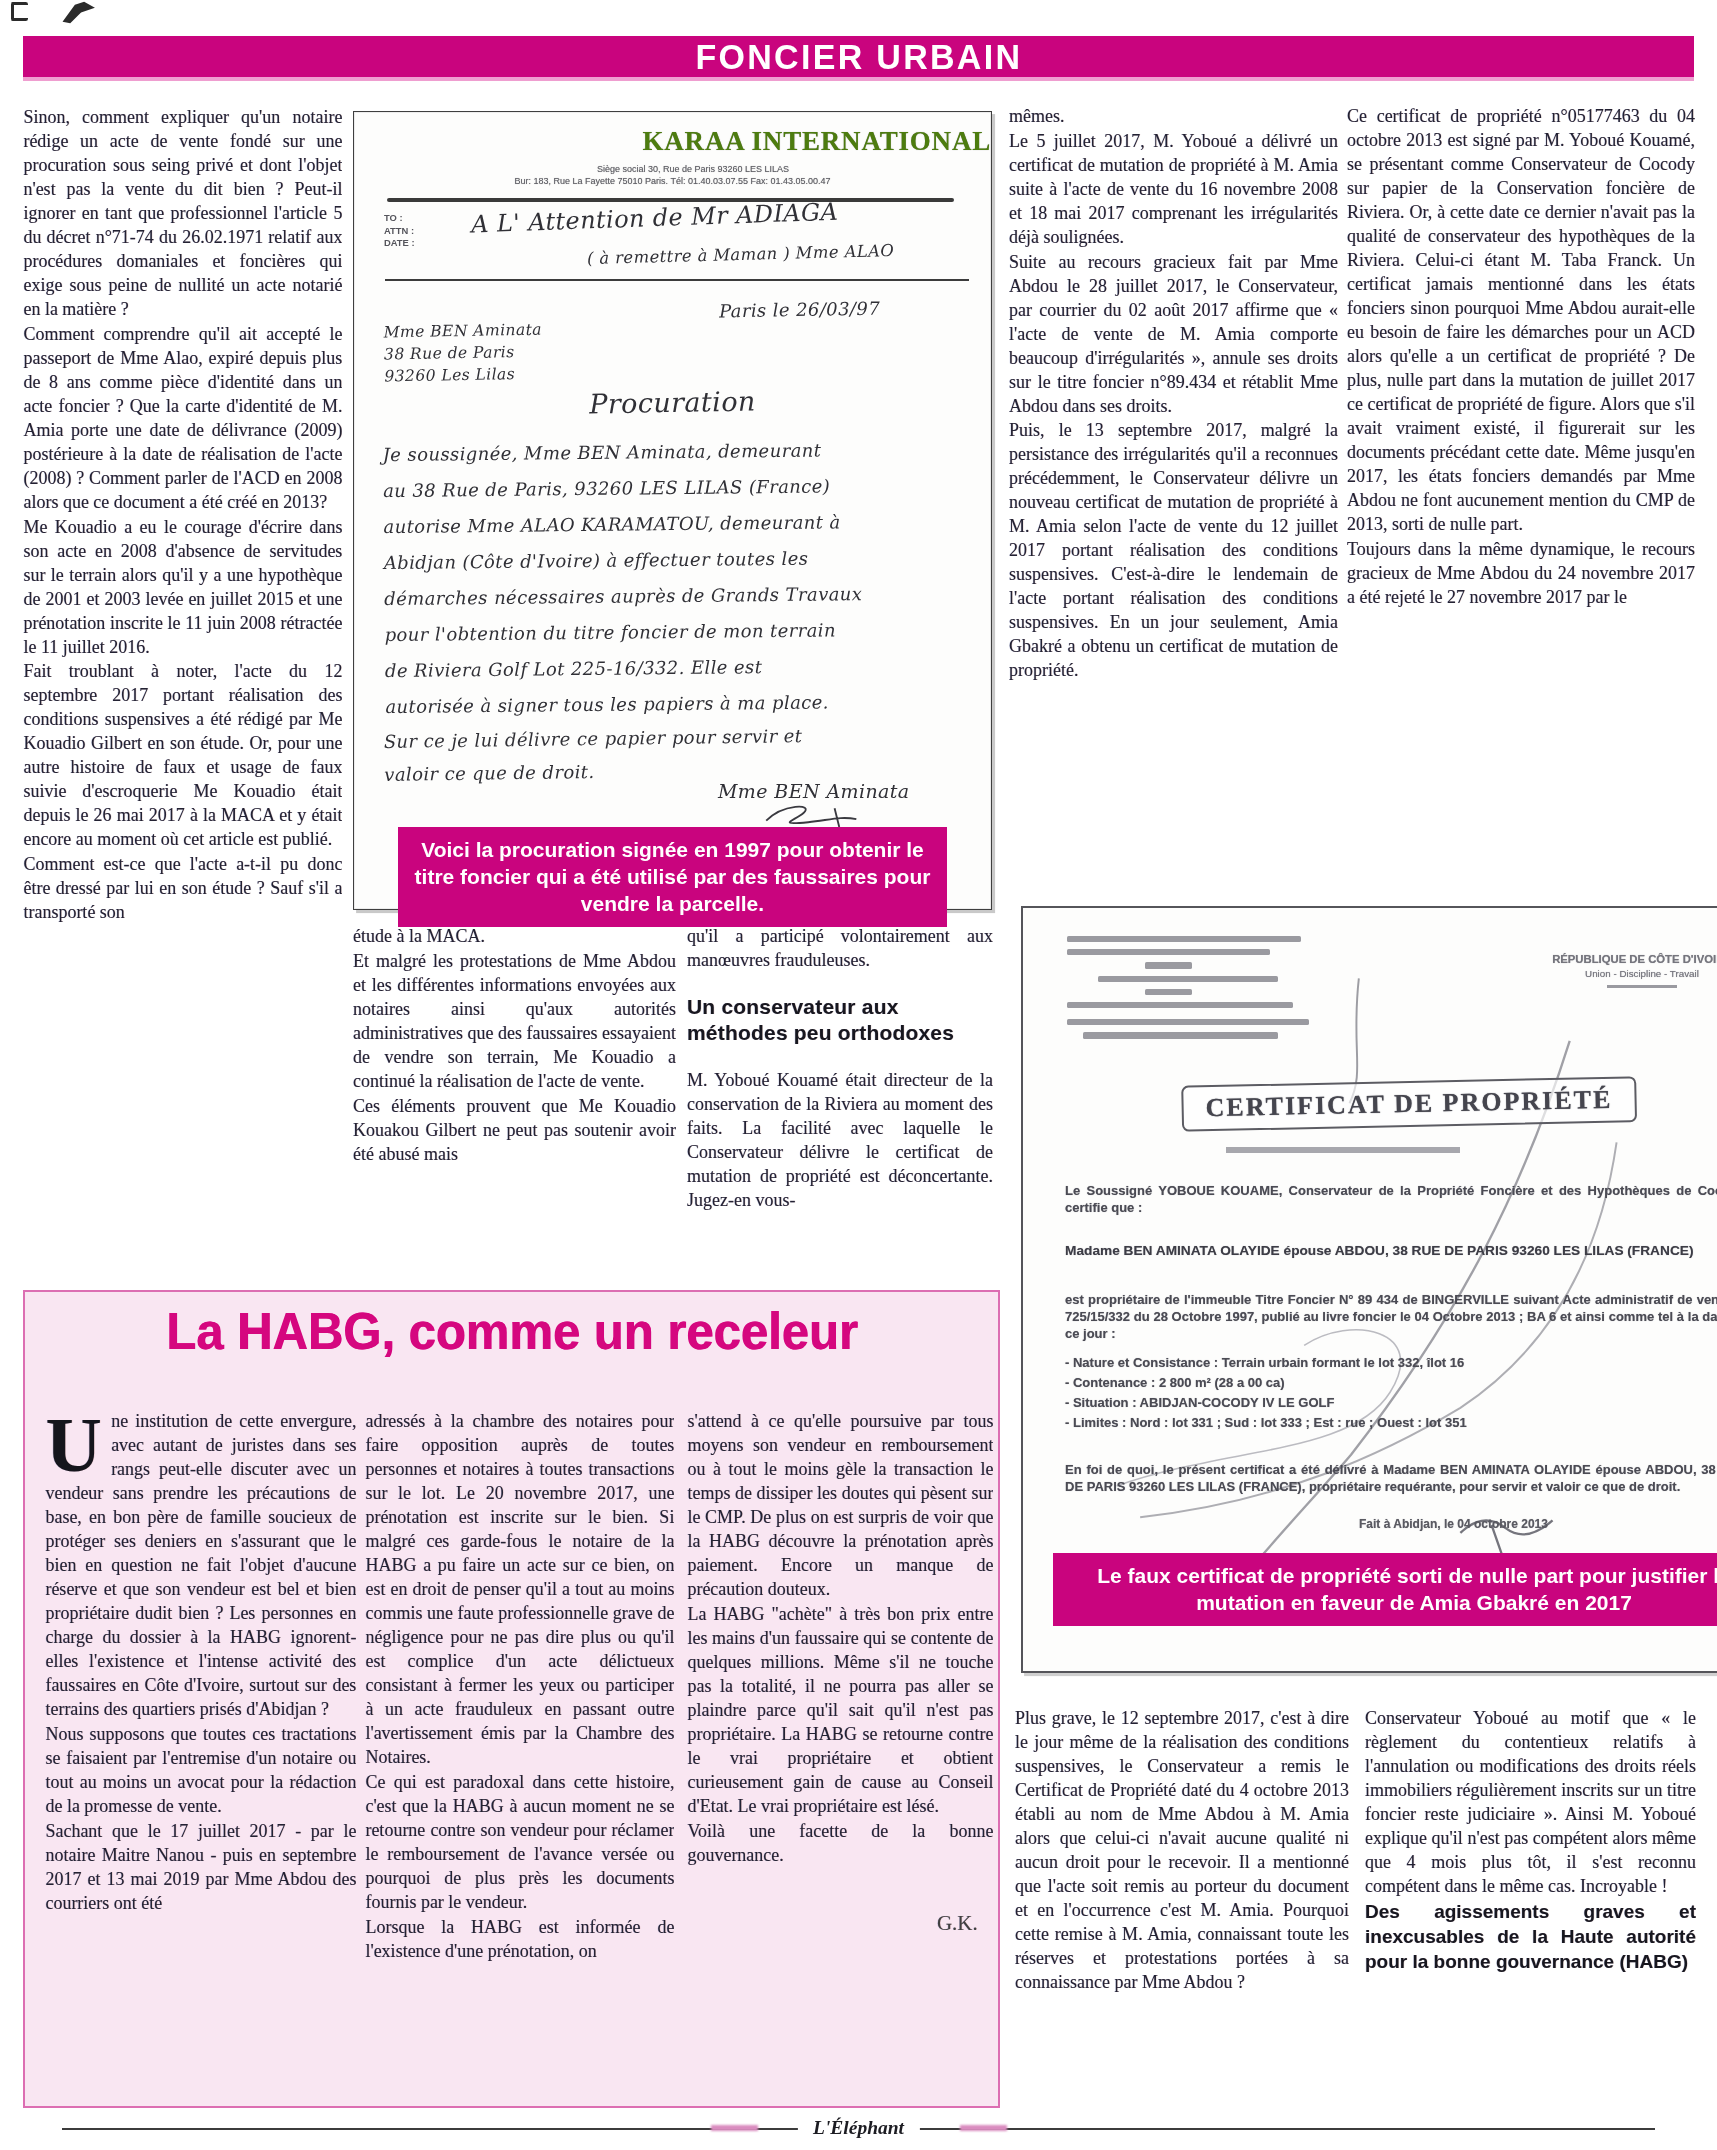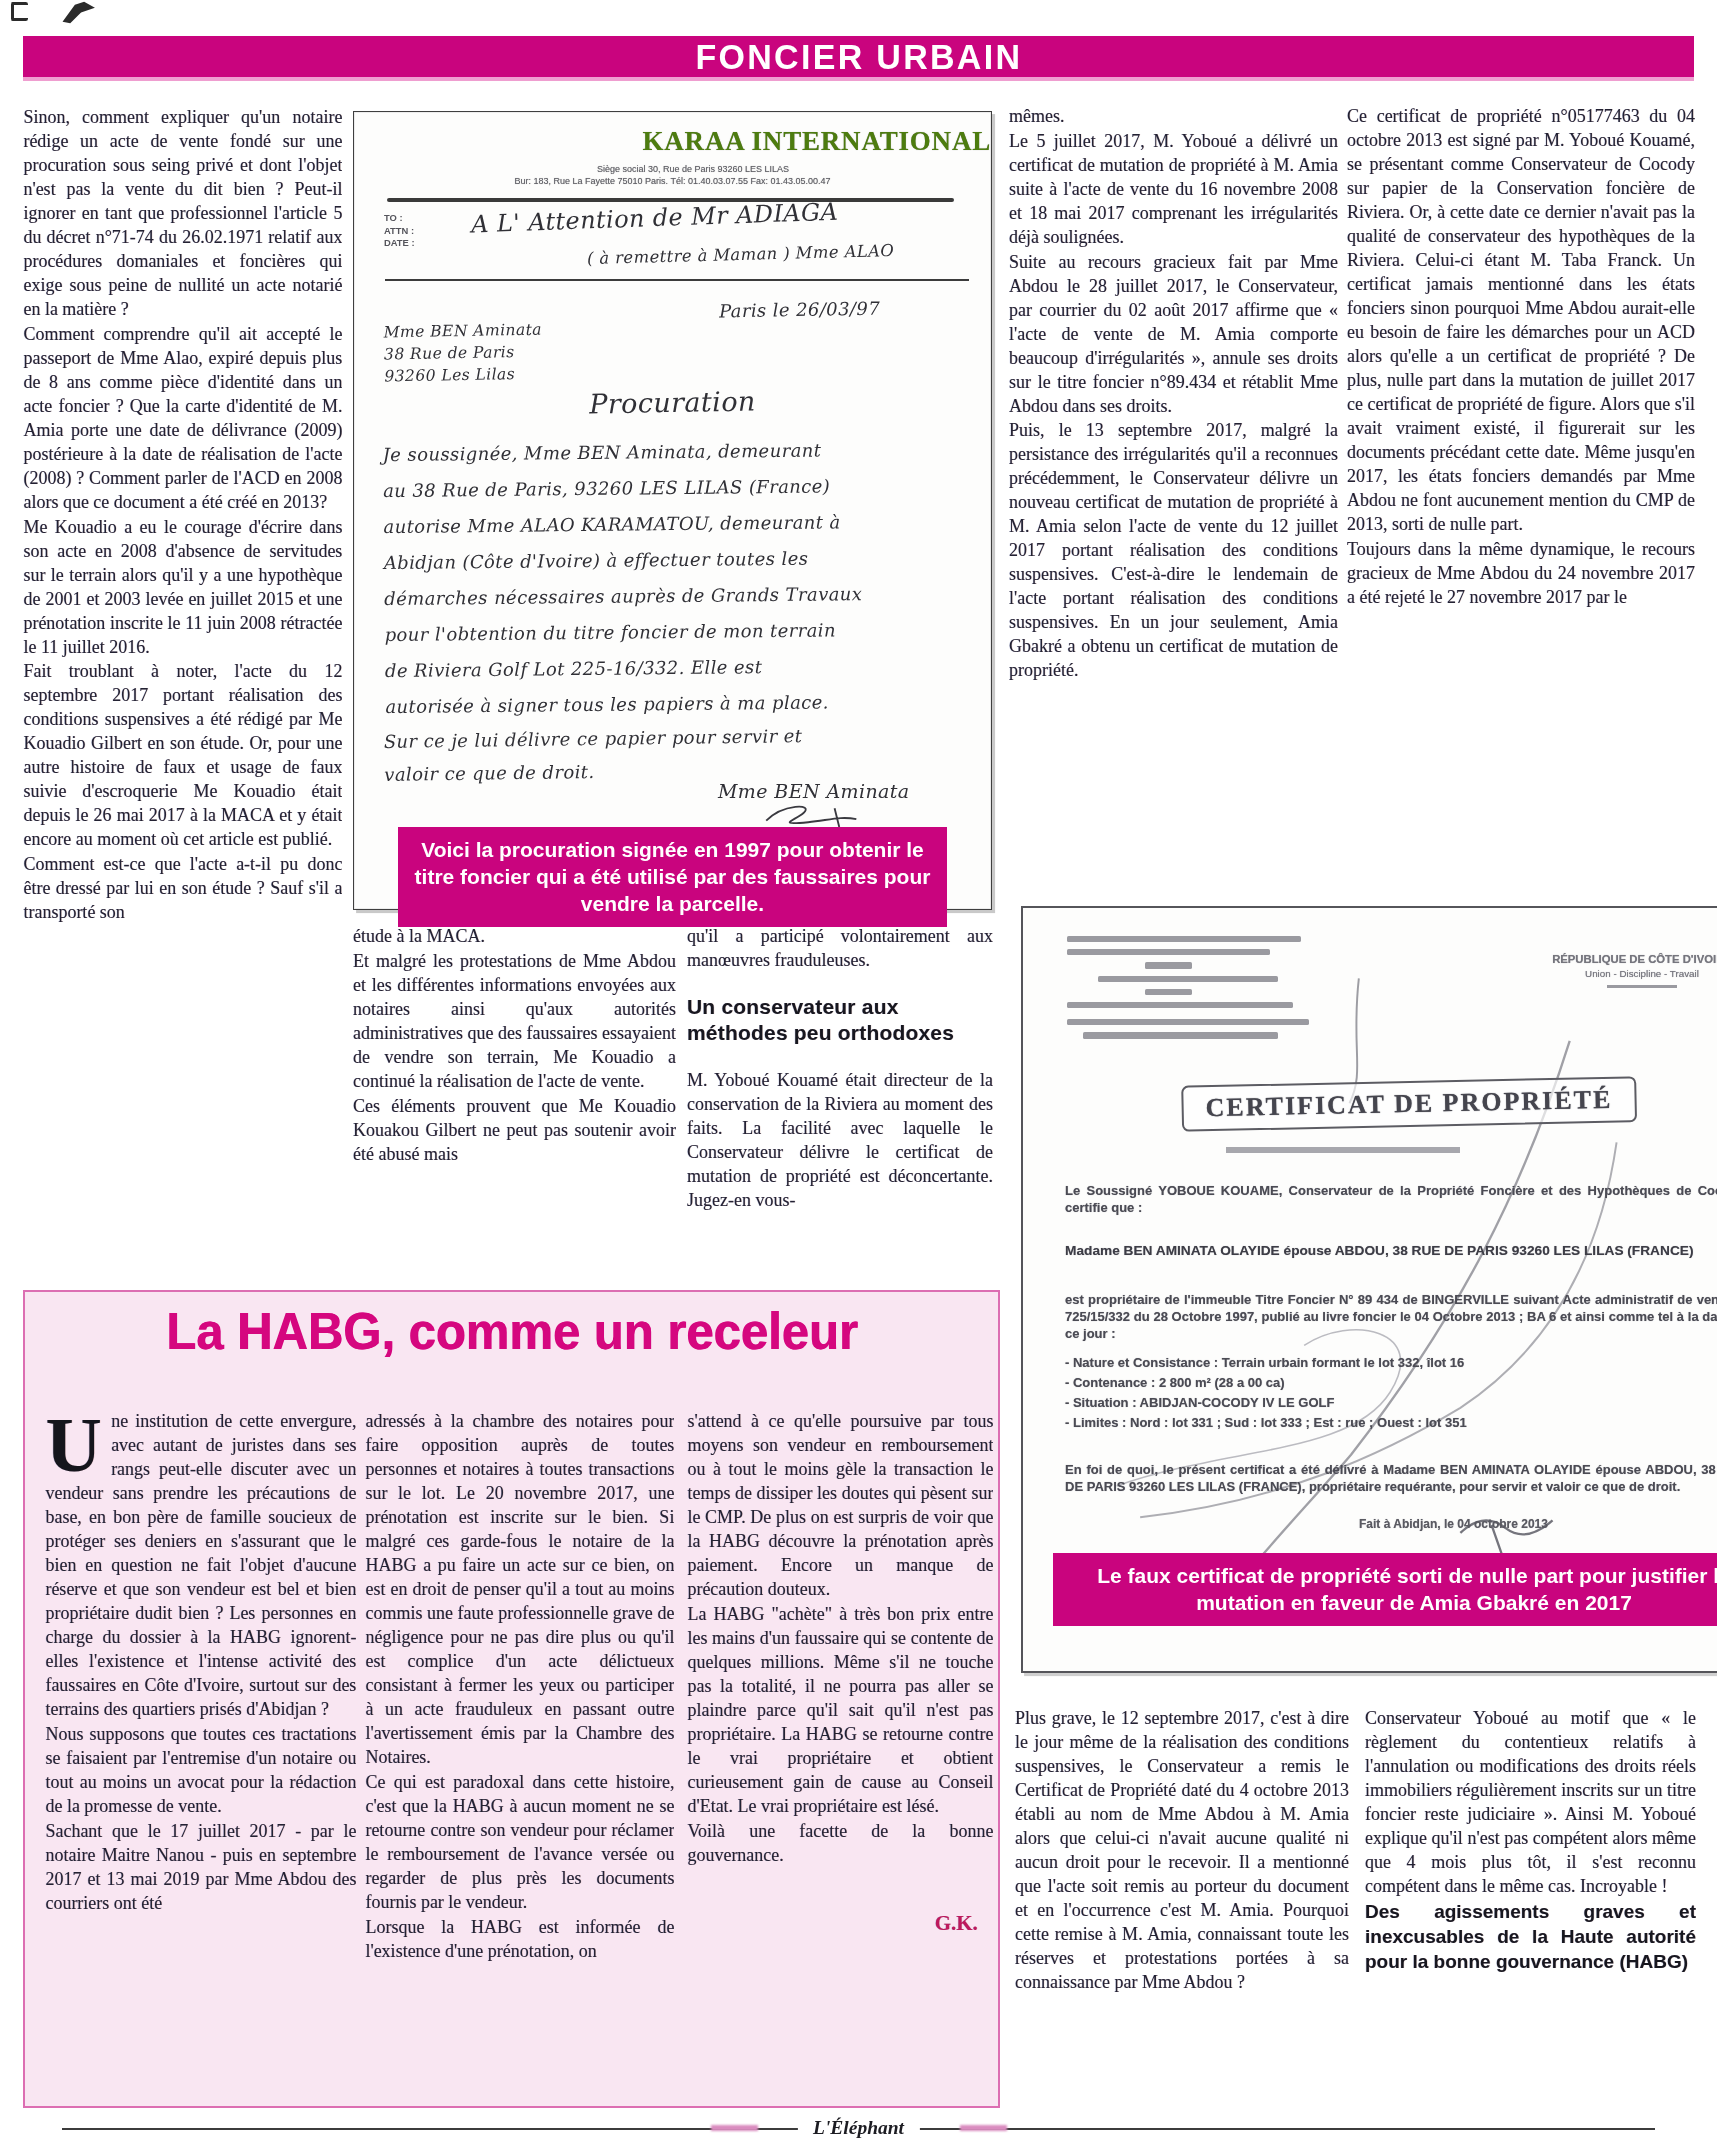--- a/index.html
+++ b/index.html
@@ -92,21 +92,21 @@
         border:2.3px solid #DC6EB2;}
   .htitle{position:absolute;top:11px;left:0;right:0;margin:0;text-align:center;
           font-family:"Liberation Sans",sans-serif;font-weight:800;font-size:49px;color:#D5077F;
           transform:scaleY(1.06);text-shadow:0.8px 0 0 #D5077F;}
   .hcol{position:absolute;top:117px;height:681px;text-align:justify;font-size:18px;line-height:24px;
         overflow:hidden;hyphens:auto;}
   .hcol p{margin:0 0 0.8px 0;}
   #h1{left:20px;width:311px;} #h2{left:340px;width:309px;} #h3{left:662px;width:306px;}
   .dropcap{float:left;font-family:"Liberation Serif",serif;font-weight:700;font-size:78px;line-height:61px;
            padding:4.7px 9.4px 0 0;color:#15151c;}
-  .byline{text-align:right;font-weight:700;font-size:21px;margin-top:44px;padding-right:15.6px;color:#be185d;}
+  .byline{text-align:right;font-weight:400;font-size:21px;margin-top:44px;padding-right:15.6px;color:#404040;}
 
   
   .footer{position:absolute;left:62px;right:62px;top:2117px;height:31px;}
   .fline{border-top:2.3px double #3c3c3c;margin-top:11px;}
   .fname{position:absolute;top:0px;left:50%;transform:translateX(-50%);background:#ffffff;
          padding:0 15.6px;font-family:"Liberation Serif",serif;font-style:italic;font-weight:700;
          font-size:19.5px;color:#1c1c22;}
   .fdeco{position:absolute;top:7.8px;width:47px;height:6.2px;background:#d98cbf;filter:blur(0.8px);}
   .fd1{left:calc(50% - 148px);} .fd2{left:calc(50% + 101px);}
 </style>
@@ -263,21 +263,21 @@
       <p class="para" data-name="paragraph"><span class="dropcap" data-name="drop-cap">U</span><span data-name="paragraph-text">ne institution de cette envergure, avec autant de juristes dans ses rangs peut-elle discuter avec un vendeur sans prendre les précautions de base, en bon père de famille soucieux de protéger ses deniers en s'assurant que le bien en question ne fait l'objet d'aucune réserve et que son vendeur est bel et bien propriétaire dudit bien ? Les personnes en charge du dossier à la HABG ignorent-elles l'existence et l'intense activité des faussaires en Côte d'Ivoire, surtout sur des terrains des quartiers prisés d'Abidjan ?</span></p>
       <div data-name="paragraph-group">
 
       <p class="para" data-name="paragraph">Nous supposons que toutes ces tractations se faisaient par l'entremise d'un notaire ou tout au moins un avocat pour la rédaction de la promesse de vente.</p>
           <p class="para" data-name="paragraph">Sachant que le 17 juillet 2017 - par le notaire Maitre Nanou - puis en septembre 2017 et 13 mai 2019 par Mme Abdou des courriers ont été</p>
         </div>
     </div>
     <div class="hcol scan" id="h2" data-name="habg-column-2">
 
     <p class="para" data-name="paragraph">adressés à la chambre des notaires pour faire opposition auprès de toutes personnes et notaires à toutes transactions sur le lot. Le 20 novembre 2017, une prénotation est inscrite sur le bien. Si malgré ces garde-fous le notaire de la HABG a pu faire un acte sur ce bien, on est en droit de penser qu'il a tout au moins commis une faute professionnelle  grave de négligence pour ne pas dire plus ou qu'il est complice d'un acte délictueux consistant à fermer les yeux ou participer à un acte frauduleux en passant outre l'avertissement émis par la Chambre des Notaires.</p>
-        <p class="para" data-name="paragraph">Ce qui est paradoxal dans cette histoire, c'est que la HABG à aucun moment ne se retourne contre son vendeur pour réclamer le remboursement de l'avance versée ou regarder de plus près les documents fournis par le vendeur.</p>
+        <p class="para" data-name="paragraph">Ce qui est paradoxal dans cette histoire, c'est que la HABG à aucun moment ne se retourne contre son vendeur pour réclamer le remboursement de l'avance versée ou pourquoi de plus près les documents fournis par le vendeur.</p>
         <p class="para" data-name="paragraph">Lorsque la HABG est informée de l'existence d'une prénotation, on</p>
       </div>
     <div class="hcol scan" id="h3" data-name="habg-column-3">
       <div data-name="paragraph-group">
 
       <p class="para" data-name="paragraph">s'attend à ce qu'elle poursuive par tous moyens son vendeur en remboursement ou à tout le moins gèle la transaction le temps de dissiper les doutes qui pèsent sur le CMP. De plus on est surpris de voir que la HABG découvre la  prénotation après paiement. Encore un manque de précaution douteux.</p>
           <p class="para" data-name="paragraph">La HABG "achète" à très bon prix entre les mains d'un faussaire qui se contente de quelques millions. Même s'il ne touche pas la totalité, il ne pourra pas aller se plaindre parce qu'il sait qu'il n'est pas propriétaire. La HABG se retourne contre le vrai propriétaire et obtient curieusement gain de cause au Conseil d'Etat.  Le vrai propriétaire est lésé.</p>
           <p class="para" data-name="paragraph">Voilà une facette de la bonne gouvernance.</p>
         </div>
       <div class="byline" data-name="author-byline">G.K.</div>

